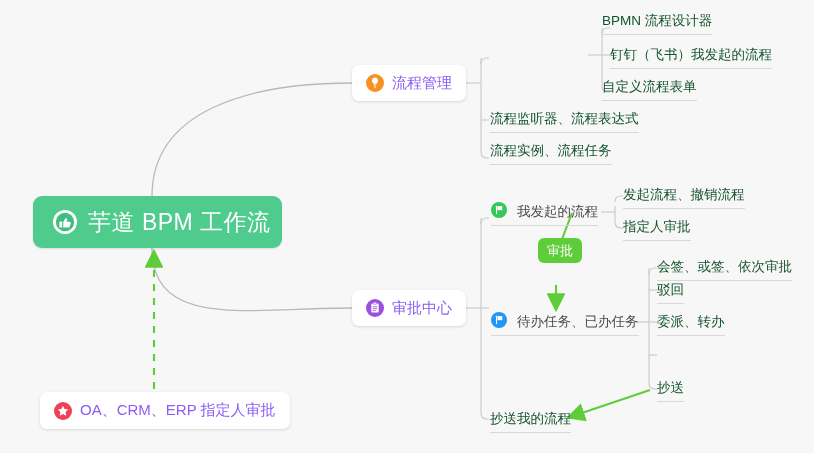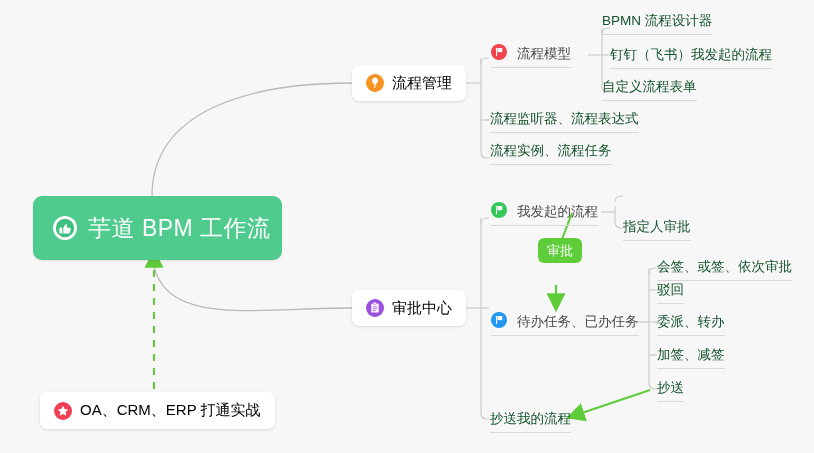--- a/index.html
+++ b/index.html
@@ -22,21 +22,21 @@
     height: 453px;
     pointer-events: none;
   }
 
   
   .root-node {
     position: absolute;
     left: 33px;
     top: 196px;
     width: 249px;
-    height: 64px;
+    height: 52px;
     border-radius: 9px;
     background: #4ecb8d;
     box-shadow: 0 1px 2px rgba(0,0,0,0.10);
     display: flex;
     align-items: center;
     box-sizing: border-box;
     padding-left: 20px;
   }
   .root-label {
     color: #ffffff;
@@ -53,21 +53,21 @@
     border-radius: 7px;
     box-shadow: 0 1px 3px rgba(0,0,0,0.13);
     display: flex;
     align-items: center;
     box-sizing: border-box;
     padding: 0 14px;
     height: 36px;
     white-space: nowrap;
   }
   .card .card-label {
-    color: #000000;
+    color: #8b5cf6;
     font-size: 15px;
     margin-left: 8px;
     text-align: center;
   }
 
   
   .ico {
     display: inline-block;
     width: 18px;
     height: 18px;
@@ -186,45 +186,35 @@
     <span class="root-label">芋道 BPM 工作流</span>
   </div>
 
   <div class="card" style="left:40px; top:392px; height:37px;">
     <span class="ico">
       <svg width="18" height="18" viewBox="0 0 18 18">
         <circle cx="9" cy="9" r="9" fill="#ef4056"></circle>
         <path d="M9 3.7l1.6 3.3 3.6.52-2.6 2.54.62 3.6L9 11.97l-3.22 1.69.62-3.6L3.8 7.52l3.6-.52z" fill="#ffffff"></path>
       </svg>
     </span>
-    <span class="card-label">OA、CRM、ERP 打通实战</span>
+    <span class="card-label">OA、CRM、ERP 指定人审批</span>
   </div>
 
   <div class="card" style="left:352px; top:65px;">
     <span class="ico">
       <svg width="18" height="18" viewBox="0 0 18 18">
         <circle cx="9" cy="9" r="9" fill="#f59222"></circle>
         <path d="M9 3.6a3.1 3.1 0 0 0-1.75 5.66c.3.21.47.55.47.92v.32h2.56v-.32c0-.37.17-.71.47-.92A3.1 3.1 0 0 0 9 3.6z" fill="#ffffff"></path>
         <rect x="7.72" y="11.3" width="2.56" height="1" rx="0.5" fill="#ffffff"></rect>
         <rect x="8.1" y="12.75" width="1.8" height="1" rx="0.5" fill="#ffffff"></rect>
       </svg>
     </span>
     <span class="card-label">流程管理</span>
   </div>
 
-  <div class="leaf-ico" style="left:491px; top:44px;">
-    <span class="ico">
-      <svg width="16" height="16" viewBox="0 0 18 18">
-        <circle cx="9" cy="9" r="9" fill="#f0434a"></circle>
-        <rect x="5.6" y="4.3" width="1.25" height="9.4" rx="0.5" fill="#ffffff"></rect>
-        <path d="M7.3 4.6h5.4v4.6H7.3z" fill="#ffffff"></path>
-      </svg>
-    </span>
-    <span class="t">流程模型</span>
-  </div>
 
   <div class="leaf" style="left:602px; top:12px;">BPMN 流程设计器</div>
   <div class="leaf" style="left:610px; top:46px;">钉钉（飞书）我发起的流程</div>
   <div class="leaf" style="left:602px; top:78px;">自定义流程表单</div>
 
   <div class="leaf" style="left:490px; top:110px;">流程监听器、流程表达式</div>
   <div class="leaf" style="left:490px; top:142px;">流程实例、流程任务</div>
 
   <div class="card" style="left:352px; top:290px;">
     <span class="ico">
@@ -244,36 +234,36 @@
     <span class="ico">
       <svg width="16" height="16" viewBox="0 0 18 18">
         <circle cx="9" cy="9" r="9" fill="#34c759"></circle>
         <rect x="5.6" y="4.3" width="1.25" height="9.4" rx="0.5" fill="#ffffff"></rect>
         <path d="M7.3 4.6h5.4v4.6H7.3z" fill="#ffffff"></path>
       </svg>
     </span>
     <span class="t">我发起的流程</span>
   </div>
 
+  <div class="leaf" style="left:623px; top:186px;">发起流程、撤销流程</div>
   <div class="leaf" style="left:623px; top:218px;">指定人审批</div>
 
   <div class="leaf-ico" style="left:491px; top:312px;">
     <span class="ico">
       <svg width="16" height="16" viewBox="0 0 18 18">
         <circle cx="9" cy="9" r="9" fill="#2196f3"></circle>
         <rect x="5.6" y="4.3" width="1.25" height="9.4" rx="0.5" fill="#ffffff"></rect>
         <path d="M7.3 4.6h5.4v4.6H7.3z" fill="#ffffff"></path>
       </svg>
     </span>
     <span class="t">待办任务、已办任务</span>
   </div>
 
   <div class="leaf" style="left:657px; top:258px;">会签、或签、依次审批</div>
   <div class="leaf" style="left:657px; top:281px;">驳回</div>
   <div class="leaf" style="left:657px; top:313px;">委派、转办</div>
-  <div class="leaf" style="left:657px; top:346px;">加签、减签</div>
   <div class="leaf" style="left:657px; top:379px;">抄送</div>
 
   <div class="leaf" style="left:490px; top:410px;">抄送我的流程</div>
 
   <div class="chip" style="left:538px; top:238px;">审批</div>
 
 </div>
 
 </body></html>

